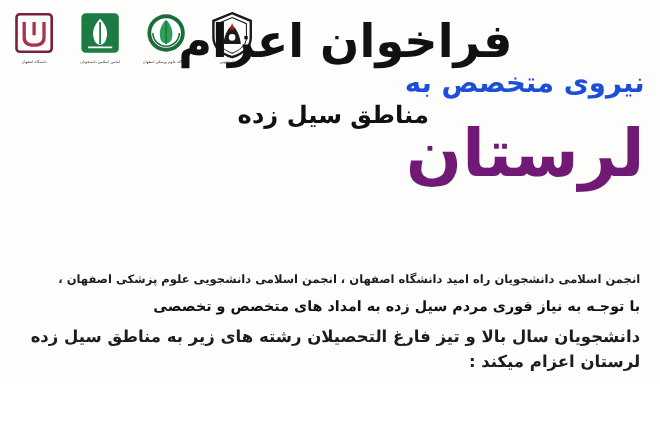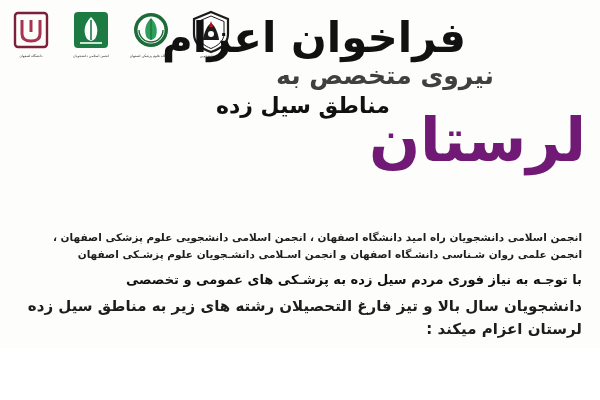--- a/index.html
+++ b/index.html
@@ -67,23 +67,23 @@
     font-weight: bold;
     color: #111111;
     letter-spacing: -0.5px;
     line-height: 1.05;
     text-align: left;
     padding-left: 6px;
   }
   .line-2 {
     font-size: 25px;
     font-weight: bold;
-    color: #404040;
+    color: #1d4ed8;
     line-height: 1.15;
-    text-align: center;
+    text-align: right;
     padding-left: 28px;
     margin-top: 2px;
   }
   .line-3 {
     font-size: 22px;
     font-weight: bold;
     color: #111111;
     line-height: 1.15;
     text-align: left;
     padding-left: 60px;
@@ -187,19 +187,18 @@
   <div class="headline-wrap">
     <div class="line-1">فراخوان اعزام</div>
     <div class="line-2">نیروی متخصص به</div>
     <div class="line-3">مناطق سیل زده</div>
     <div class="line-4">لرستان</div>
   </div>
 
   <div class="body-block">
     <div class="orgs">
       <div>انجمن اسلامی دانشجویان راه امید دانشگاه اصفهان ، انجمن اسلامی دانشجویی علوم پزشکی اصفهان ،</div>
-      <div>انجمن علمی روان شـناسی دانشـگاه اصفهان و انجمن اسـلامی دانشـجویان علوم پزشـکی اصفهان</div>
-    </div>
-    <div class="callout">با توجـه به نیاز فوری مردم سیل زده به پزشـکی های عمومی و تخصصی</div>
+    </div>
+    <div class="callout">با توجـه به نیاز فوری مردم سیل زده به امداد های متخصص و تخصصی</div>
     <div class="subline">دانشجویان سال بالا و تیز فارغ التحصیلان رشته های زیر به مناطق سیل زده لرستان اعزام میکند :</div>
   </div>
 
 </div>
 
 </body></html>

